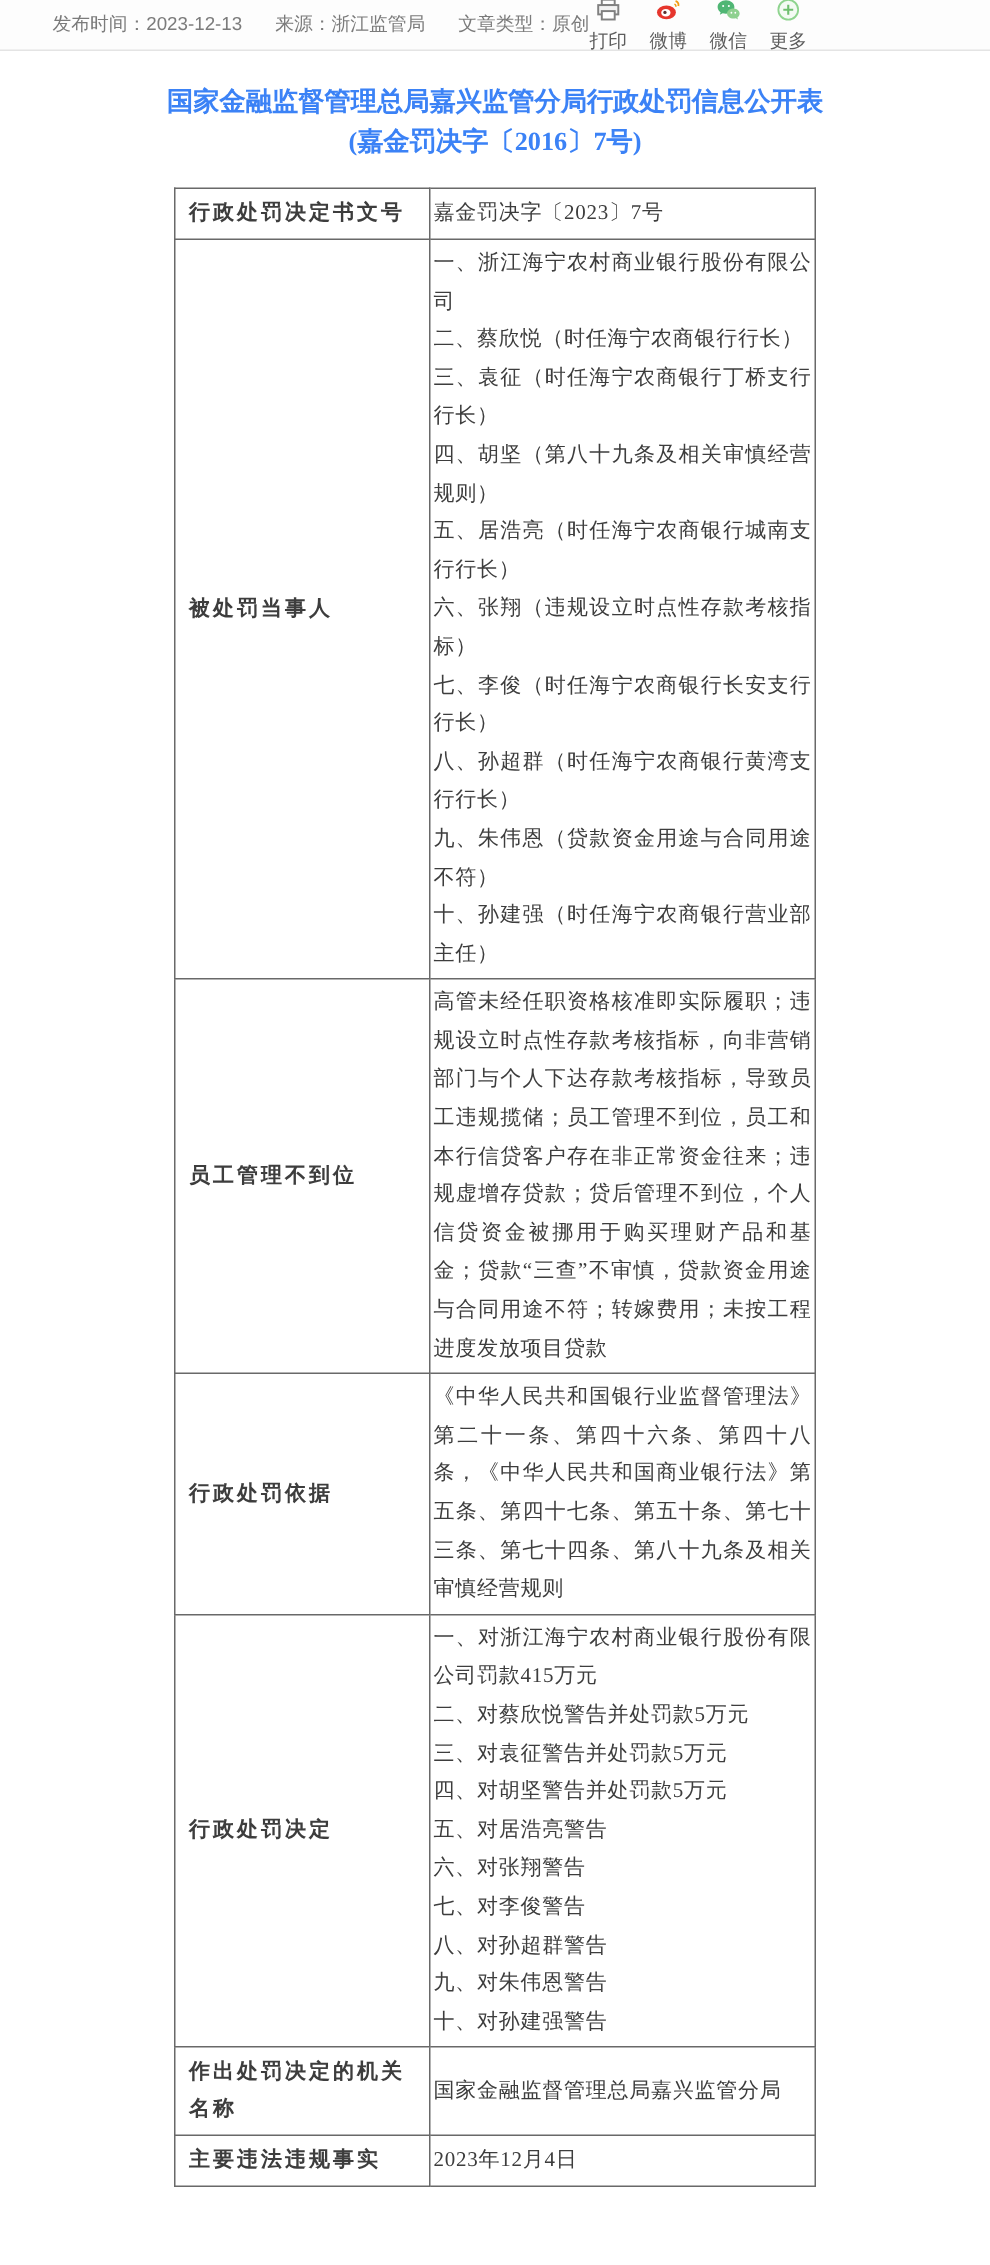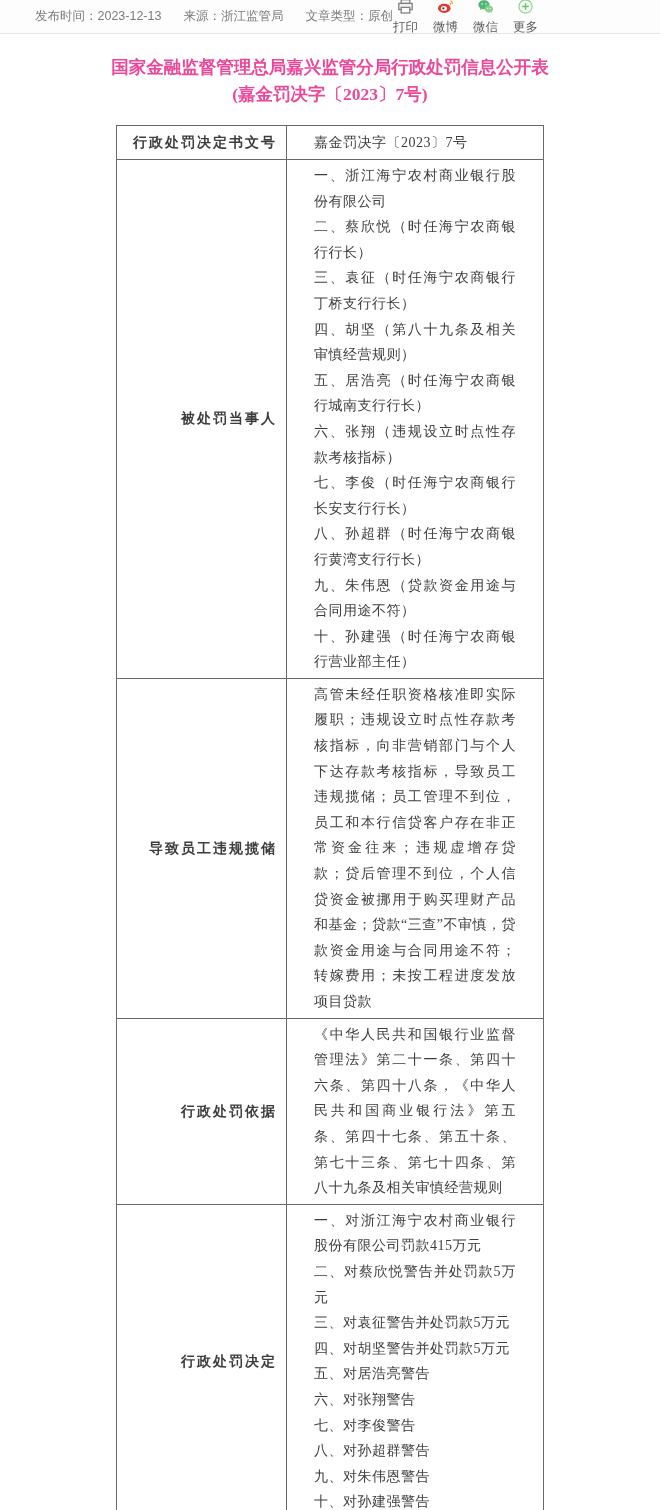--- a/index.html
+++ b/index.html
@@ -40,48 +40,48 @@
 
   
   .doc-title {
     margin: 20px auto 0;
     width: 560px;
     text-align: center;
     font-family: "Liberation Serif", "DejaVu Serif", serif;
     font-weight: bold;
     font-size: 17.5px;
     line-height: 27px;
-    color: #ec4899;
+    color: #3b82f6;
   }
 
   
   table.penalty-table {
     border-collapse: collapse;
     margin: 17px auto 0;
     table-layout: fixed;
     font-family: "Liberation Serif", "DejaVu Serif", serif;
   }
   table.penalty-table th,
   table.penalty-table td {
     border: 1px solid #696969;
     vertical-align: middle;
     font-size: 14px;
     color: #3d3d3d;
   }
   table.penalty-table th {
     width: 170px;
     font-weight: bold;
-    text-align: right;
+    text-align: left;
     letter-spacing: 2px;
     line-height: 25px;
     padding: 4px 9px;
   }
   table.penalty-table td {
     width: 257px;
-    padding: 3px 27px;
+    padding: 3px 2px;
     text-align: justify;
     letter-spacing: 0.5px;
   }
   table.penalty-table td p {
     margin: 0;
     line-height: 25.6px;
     text-align: justify;
   }
 </style>
 </head>
@@ -143,21 +143,21 @@
           </svg>
       </span>
       <span>更多</span>
     </a>
 
   </div>
 </div>
 
 <div class="doc-title">
   <div>国家金融监督管理总局嘉兴监管分局行政处罚信息公开表</div>
-  <div>(嘉金罚决字〔2023〕7号)</div>
+  <div>(嘉金罚决字〔2016〕7号)</div>
 </div>
 
 <table class="penalty-table">
   <tbody>
       <tr>
         <th>行政处罚决定书文号</th>
         <td>
           <p>嘉金罚决字〔2023〕7号</p>
         </td>
       </tr>
@@ -170,21 +170,21 @@
           <p>四、胡坚（第八十九条及相关审慎经营规则）</p>
           <p>五、居浩亮（时任海宁农商银行城南支行行长）</p>
           <p>六、张翔（违规设立时点性存款考核指标）</p>
           <p>七、李俊（时任海宁农商银行长安支行行长）</p>
           <p>八、孙超群（时任海宁农商银行黄湾支行行长）</p>
           <p>九、朱伟恩（贷款资金用途与合同用途不符）</p>
           <p>十、孙建强（时任海宁农商银行营业部主任）</p>
         </td>
       </tr>
       <tr>
-        <th>导致员工违规揽储</th>
+        <th>员工管理不到位</th>
         <td>
           <p>高管未经任职资格核准即实际履职；违规设立时点性存款考核指标，向非营销部门与个人下达存款考核指标，导致员工违规揽储；员工管理不到位，员工和本行信贷客户存在非正常资金往来；违规虚增存贷款；贷后管理不到位，个人信贷资金被挪用于购买理财产品和基金；贷款“三查”不审慎，贷款资金用途与合同用途不符；转嫁费用；未按工程进度发放项目贷款</p>
         </td>
       </tr>
       <tr>
         <th>行政处罚依据</th>
         <td>
           <p>《中华人民共和国银行业监督管理法》第二十一条、第四十六条、第四十八条，《中华人民共和国商业银行法》第五条、第四十七条、第五十条、第七十三条、第七十四条、第八十九条及相关审慎经营规则</p>
         </td>
       </tr>
@@ -197,19 +197,25 @@
           <p>四、对胡坚警告并处罚款5万元</p>
           <p>五、对居浩亮警告</p>
           <p>六、对张翔警告</p>
           <p>七、对李俊警告</p>
           <p>八、对孙超群警告</p>
           <p>九、对朱伟恩警告</p>
           <p>十、对孙建强警告</p>
         </td>
       </tr>
       <tr>
+        <th>作出处罚决定的机关名称</th>
+        <td>
+          <p>国家金融监督管理总局嘉兴监管分局</p>
+        </td>
+      </tr>
+      <tr>
         <th>主要违法违规事实</th>
         <td>
           <p>2023年12月4日</p>
         </td>
       </tr>
     </tbody>
 </table>
 
 </body></html>

